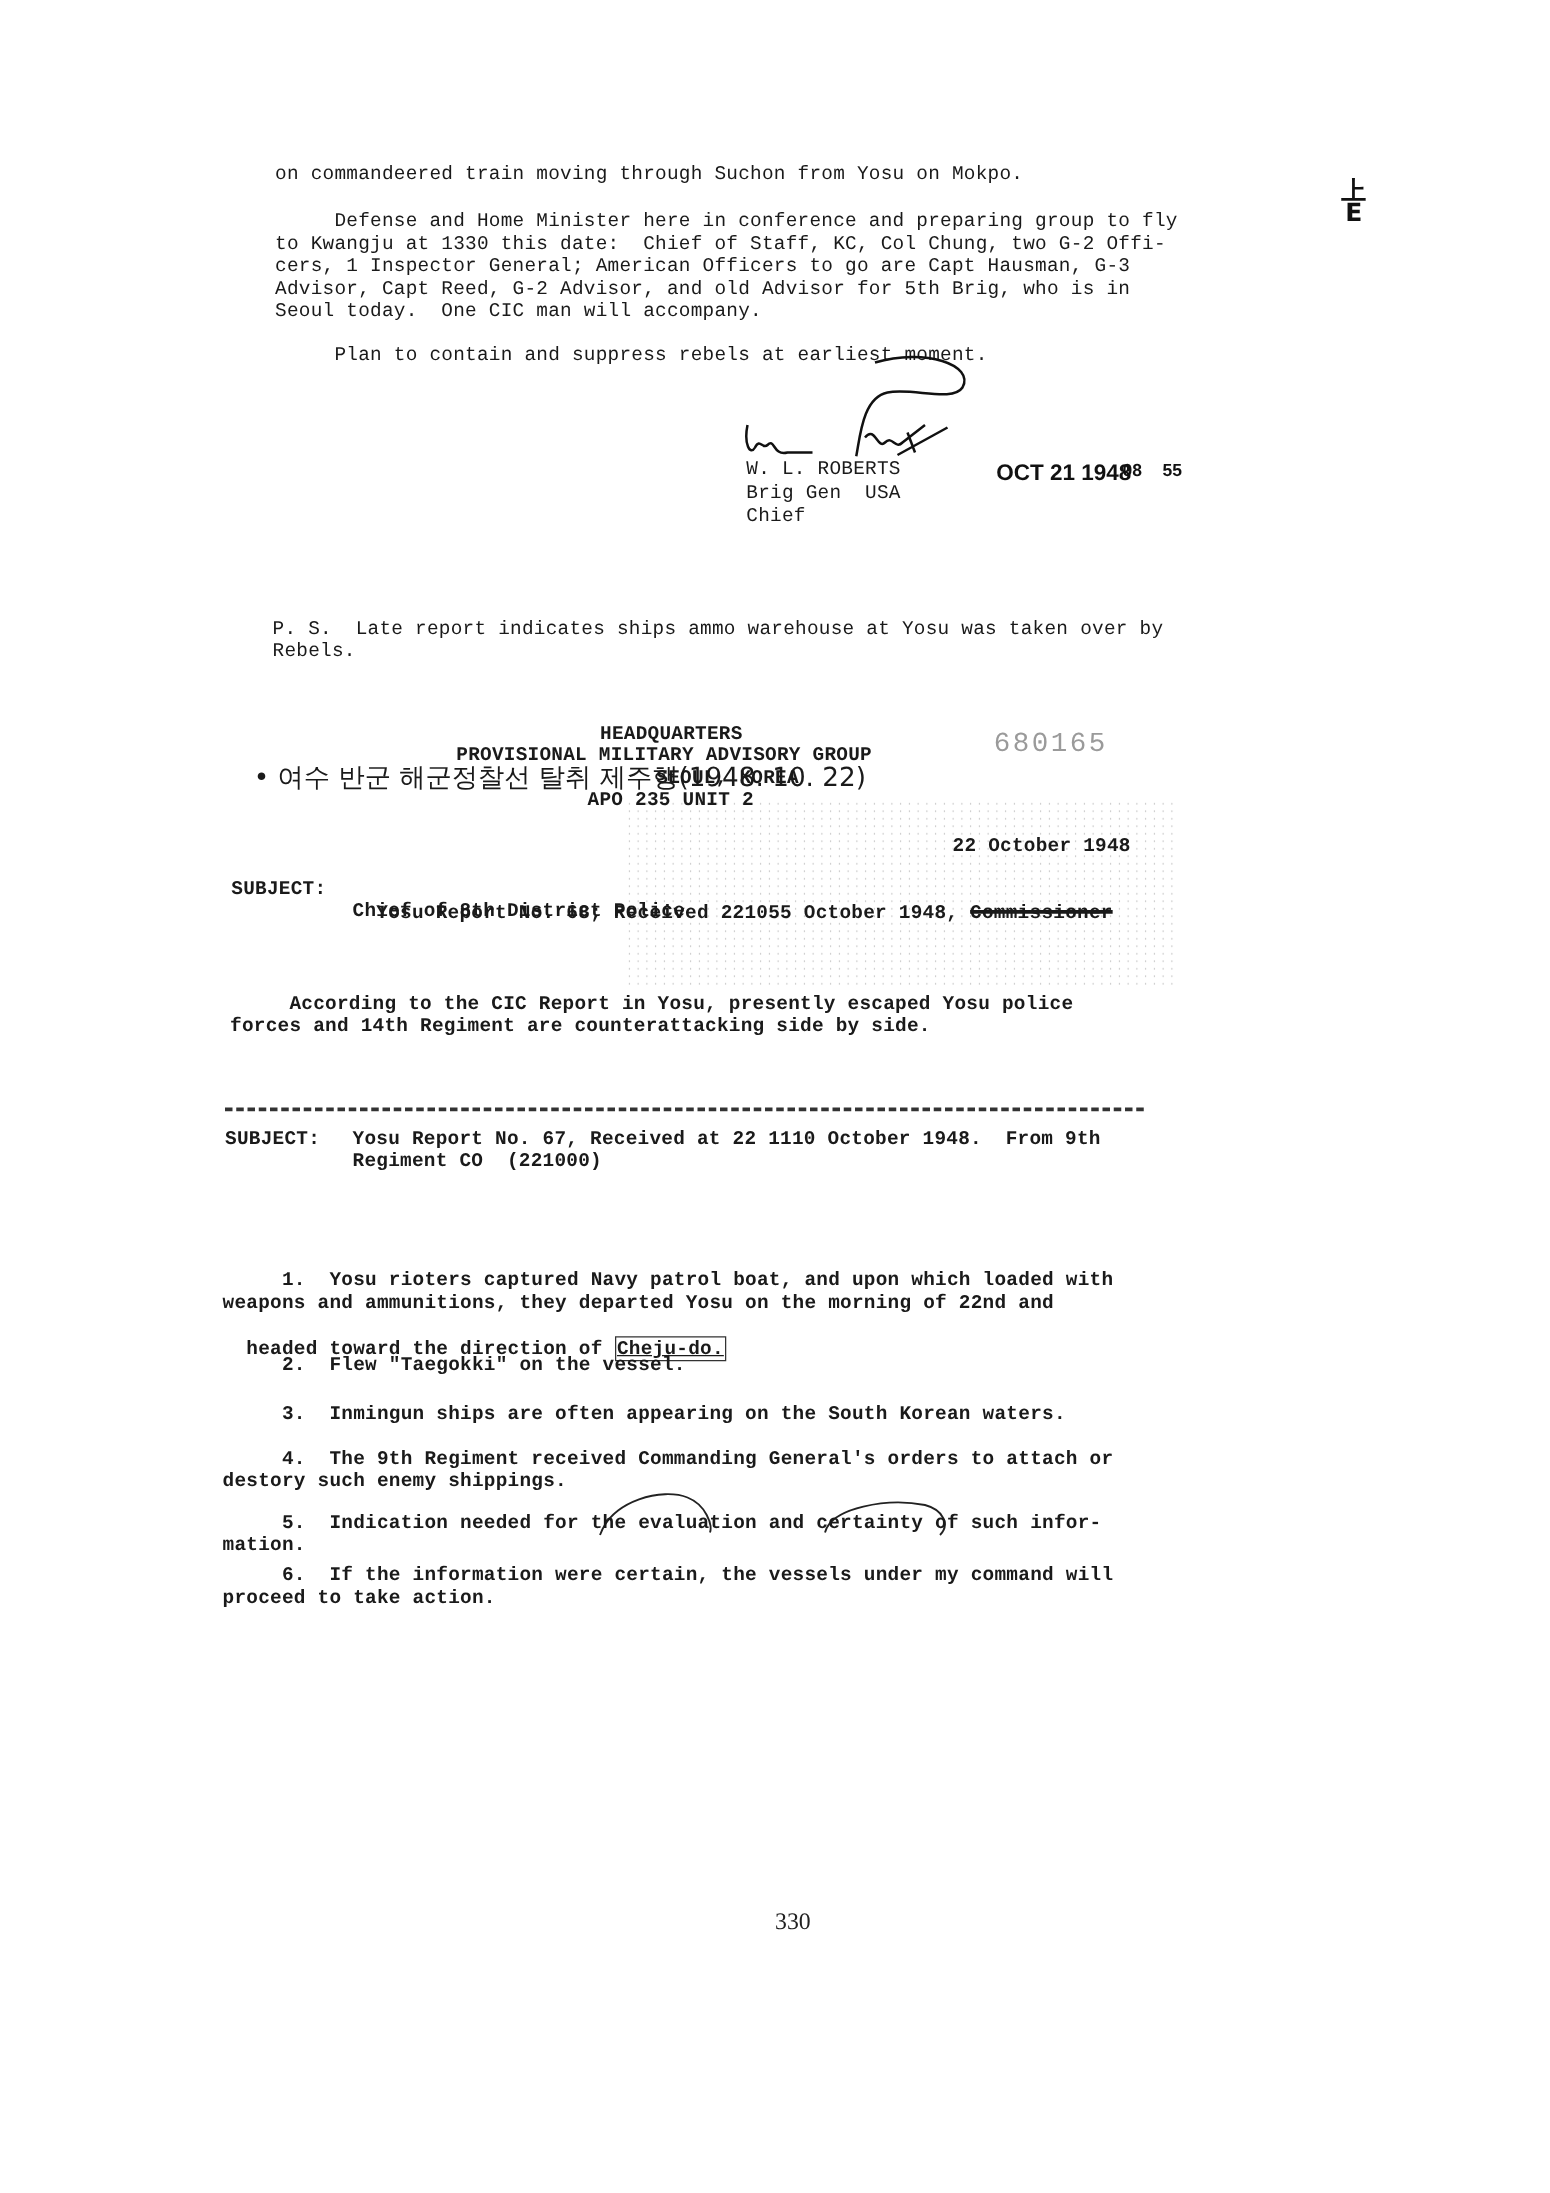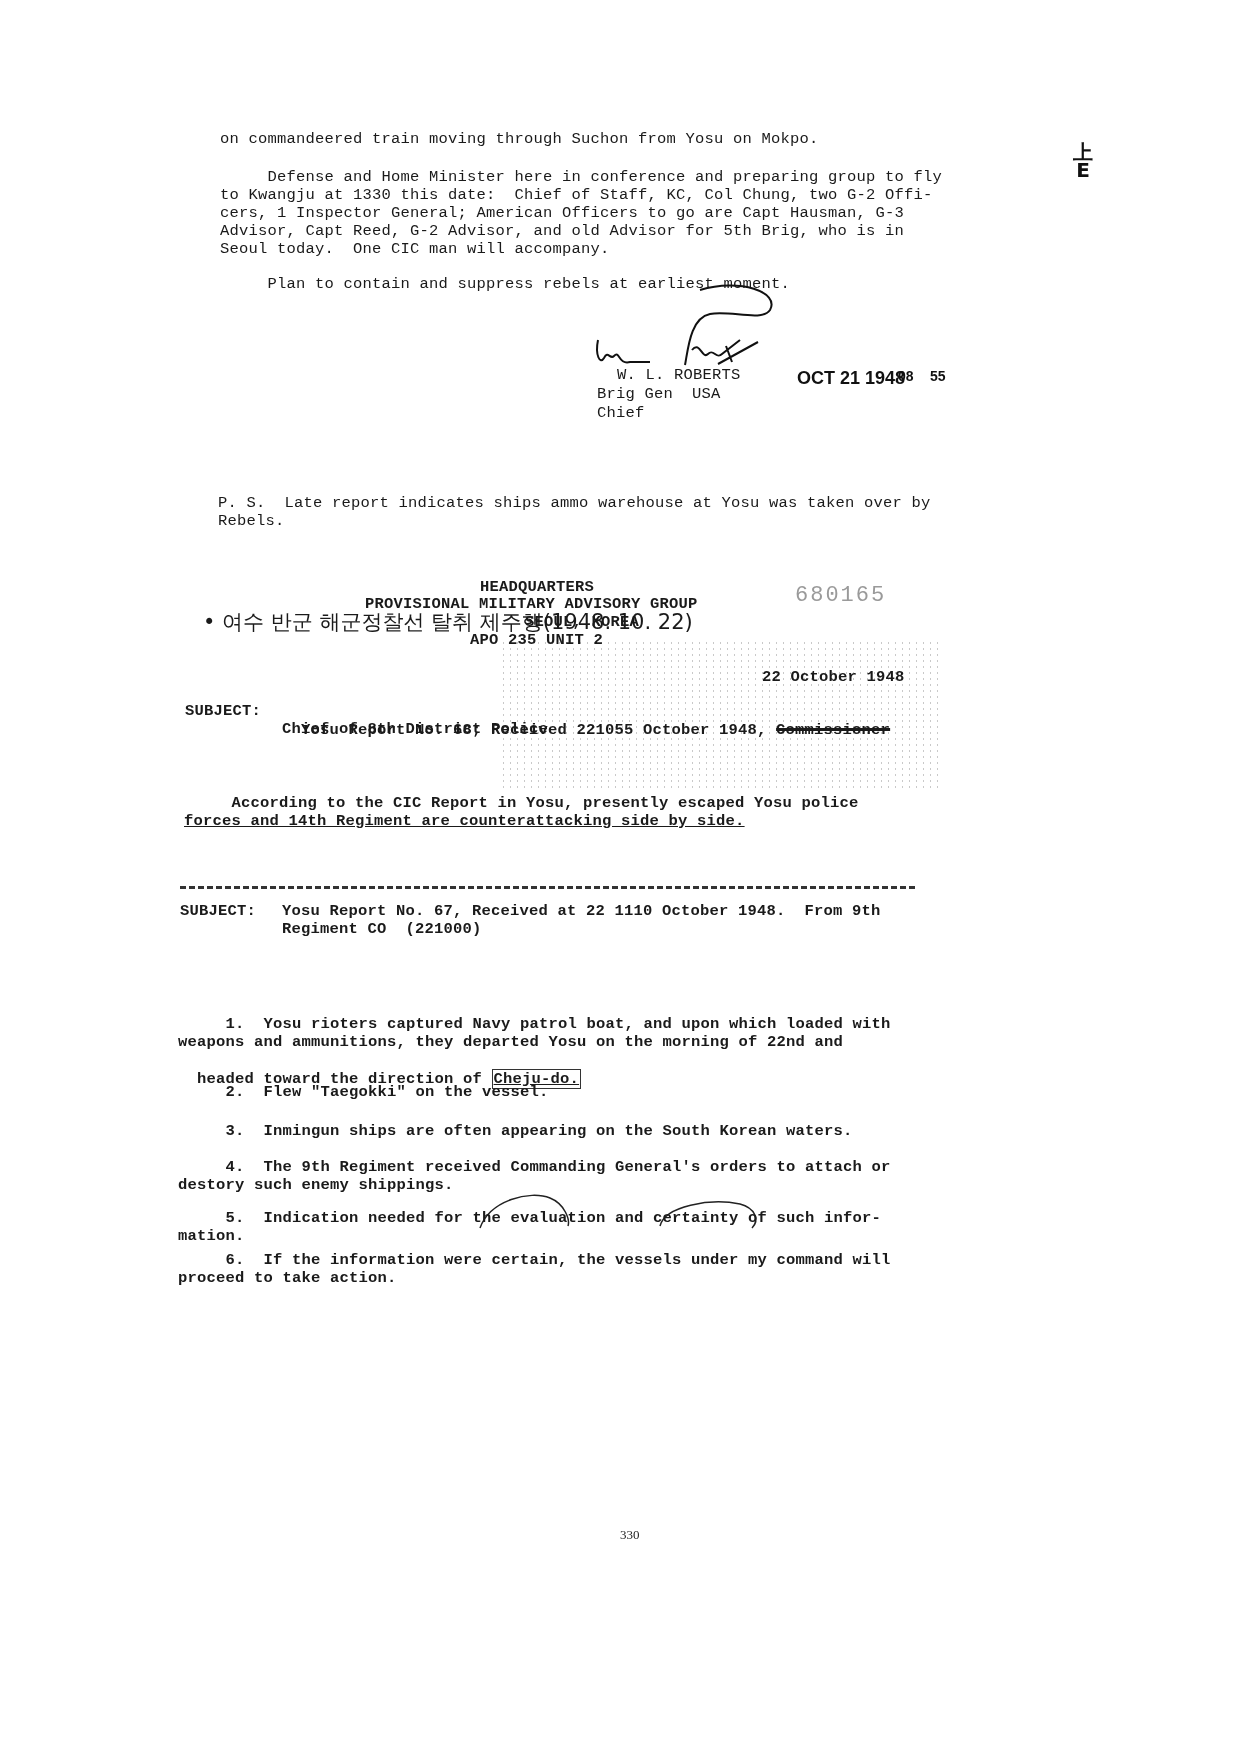--- a/index.html
+++ b/index.html
@@ -1,20 +1,20 @@
 <!DOCTYPE html>
 <html><head>
 <meta charset="utf-8">
 <style>
   html, body { margin: 0; padding: 0; background: #ffffff; }
   body { width: 1240px; height: 1754px; position: relative; overflow: hidden; color: #1a1a1a; }
   .tw { font-family: "Liberation Mono", "DejaVu Sans Mono", monospace; font-size: 15.5px; line-height: 19px; white-space: pre; position: absolute; letter-spacing: 0.2px; }
   .bold { font-weight: bold; }
   .korean { position: absolute; font-family: "DejaVu Sans", sans-serif; font-size: 21px; left: 203px; top: 608px; color: #1a1a1a; }
-  .pagenum { position: absolute; font-family: "Liberation Serif", serif; font-size: 13px; left: 620px; top: 1527px; color: #222; }
+  .pagenum { position: absolute; font-family: "Liberation Serif", serif; font-size: 19px; left: 620px; top: 1527px; color: #222; }
   .margin-mark { position: absolute; left: 1073px; top: 143px; font-family: "DejaVu Sans", sans-serif; font-size: 20px; font-weight: bold; line-height: 18px; color: #111; text-align: center; }
   .stamp { position: absolute; font-family: "Liberation Sans", sans-serif; font-weight: bold; font-size: 18px; color: #111; }
   .serial { position: absolute; font-family: "Liberation Mono", monospace; font-size: 26px; color: #9a9a9a; left: 892px; top: 648px; letter-spacing: 2px; }
   .dashes { position: absolute; left: 203px; top: 984px; width: 815px; border-top: 3px dashed #333; }
   .speckle { position: absolute; background-image: radial-gradient(#888 0.7px, transparent 0.9px); background-size: 7px 6px; opacity: 0.45; }
   .strike { text-decoration: line-through; text-decoration-thickness: 3px; }
   .underline { text-decoration: underline; }
   svg { position: absolute; overflow: visible; }
 </style>
 </head>
@@ -32,21 +32,21 @@
 <div class="tw" style="left:220px; top:240px;">Seoul today.  One CIC man will accompany.</div>
 
 <div class="tw" style="left:220px; top:275px;">     Plan to contain and suppress rebels at earliest moment.</div>
 
 <svg style="left:590px; top:280px;" width="200" height="100" viewBox="0 0 200 100">
   <path d="M110 10 C 150 -2, 190 12, 180 30 C 172 42, 140 30, 120 34 C 100 38, 98 70, 95 85" fill="none" stroke="#111" stroke-width="2"></path>
   <path d="M8 60 C 5 75, 10 85, 14 78 C 18 70, 20 80, 24 76 C 30 70, 28 85, 40 82 L 60 82" fill="none" stroke="#111" stroke-width="2"></path>
   <path d="M102 70 C 110 60, 112 80, 118 74 C 124 68, 126 80, 132 74 L 150 60 M 136 66 L 142 82 M 128 84 L 168 62" fill="none" stroke="#111" stroke-width="2"></path>
 </svg>
 
-<div class="tw" style="left:597px; top:366px;margin-left:20px;">W. L. ROBERTS</div>
+<div class="tw" style="left:597px; top:366px;">W. L. ROBERTS</div>
 <div class="tw" style="left:597px; top:385px;">Brig Gen  USA</div>
 <div class="tw" style="left:597px; top:404px;">Chief</div>
 
 <div class="stamp" style="left:797px; top:368px;">OCT 21 1948</div>
 <div class="stamp" style="left:898px; top:368px; font-size:14px;">08</div>
 <div class="stamp" style="left:930px; top:368px; font-size:14px;">55</div>
 
 <div class="tw" style="left:218px; top:494px;">P. S.  Late report indicates ships ammo warehouse at Yosu was taken over by</div>
 <div class="tw" style="left:218px; top:512px;">Rebels.</div>
 
@@ -63,21 +63,21 @@
 
 <div class="tw bold" style="left:762px; top:668px;">22 October 1948</div>
 
 <div class="tw bold" style="left:185px; top:702px;">SUBJECT:</div>
 <div class="tw bold" style="left:282px; top:702px;">
   <span>Yosu Report No. 68; Received 221055 October 1948, </span><span class="strike">Commissioner</span>
 </div>
 <div class="tw bold" style="left:282px; top:720px;">Chief of 8th District Police</div>
 
 <div class="tw bold" style="left:184px; top:794px;">     According to the CIC Report in Yosu, presently escaped Yosu police</div>
-<div class="tw bold" style="left:184px; top:812px;text-decoration:underline;">forces and 14th Regiment are counterattacking side by side.</div>
+<div class="tw bold" style="left:184px; top:812px;">forces and 14th Regiment are counterattacking side by side.</div>
 
 <div class="dashes" style="left:180px; top:886px; width:735px;"></div>
 
 <div class="tw bold" style="left:180px; top:902px;">SUBJECT:</div>
 <div class="tw bold" style="left:282px; top:902px;">Yosu Report No. 67, Received at 22 1110 October 1948.  From 9th</div>
 <div class="tw bold" style="left:282px; top:920px;text-align:right;">Regiment CO  (221000)</div>
 
 <div class="tw bold" style="left:178px; top:1015px;">     1.  Yosu rioters captured Navy patrol boat, and upon which loaded with</div>
 <div class="tw bold" style="left:178px; top:1033px;">weapons and ammunitions, they departed Yosu on the morning of 22nd and</div>
 <div class="tw bold" style="left:178px; top:1051px;">

